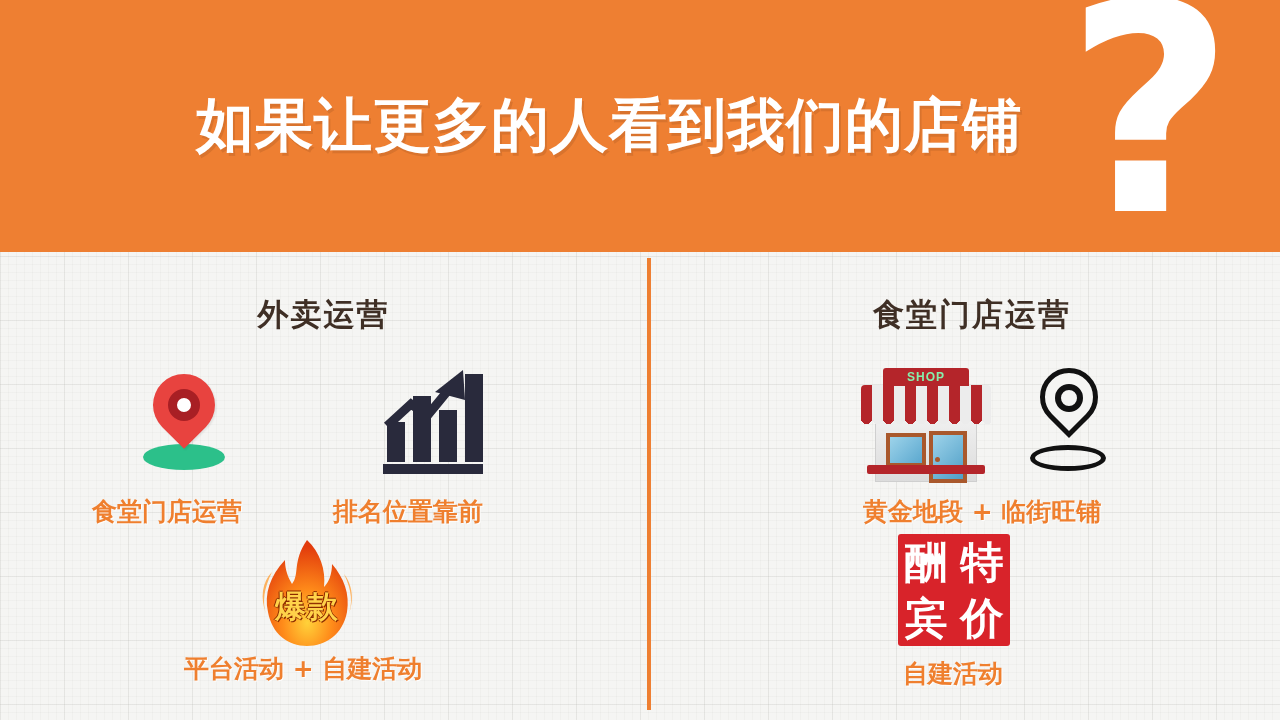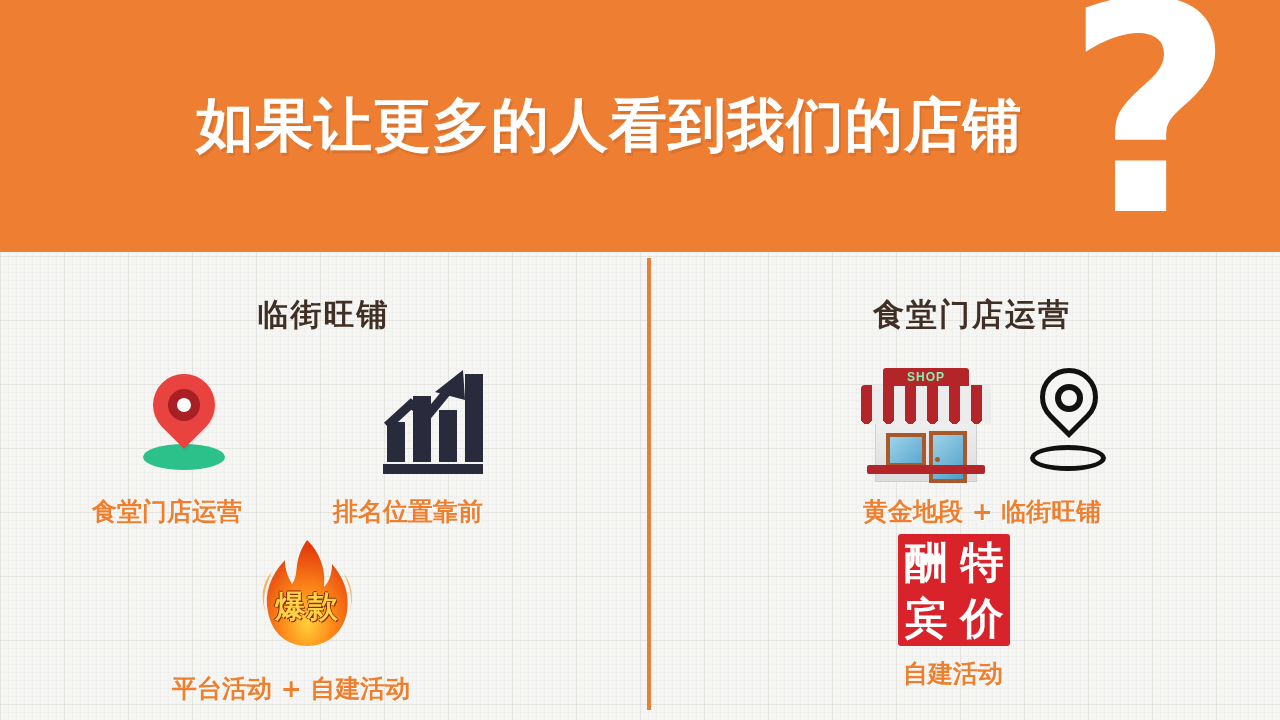--- a/index.html
+++ b/index.html
@@ -295,21 +295,21 @@
 
   <div id="header">
     <div id="header-title">如果让更多的人看到我们的店铺</div>
     <div id="question-mark">?</div>
   </div>
 
   <div id="divider"></div>
 
   <div class="column" id="col-left">
 
-    <div class="col-title">临街旺铺</div>
+    <div class="col-title">外卖运营</div>
 
     <div class="icon-box" style="left:135px; top:122px; width:98px; height:98px;">
       <div class="pin-shadow"></div>
       <div class="pin-body"></div>
       <div class="pin-ring"></div>
     </div>
 
     <div class="item-label" style="left:92px; top:243px;">食堂门店运营</div>
 
     <div class="icon-box" style="left:383px; top:114px; width:100px; height:108px;">
@@ -338,21 +338,21 @@
         <path d="M55 8 C40 30 48 42 40 52 C34 42 33 34 33 28
                  C18 44 12 62 16 80 C20 102 36 114 55 114
                  C74 114 91 102 95 80 C98 62 92 46 80 32
                  C80 42 77 50 72 55 C74 38 68 20 55 8 Z" fill="url(#flameGrad)"></path>
         <path d="M20 40 C12 56 10 70 14 82 C8 66 10 50 20 40 Z" fill="#ff9b2e" opacity="0.75"></path>
         <path d="M92 42 C100 58 101 72 96 84 C103 68 100 52 92 42 Z" fill="#ff9b2e" opacity="0.75"></path>
       </svg>
       <div class="flame-text">爆款</div>
     </div>
 
-    <div class="item-label" style="left:172px; top:400px;margin-top:20px;">平台活动 + 自建活动</div>
+    <div class="item-label" style="left:184px; top:400px;">平台活动 + 自建活动</div>
   </div>
 
   <div class="column" id="col-right">
 
     <div class="col-title">食堂门店运营</div>
 
     <div class="icon-box" style="left:210px; top:116px; width:130px; height:106px;">
       <div class="shop-wall">
         <div class="shop-window"></div>
         <div class="shop-door"></div>

